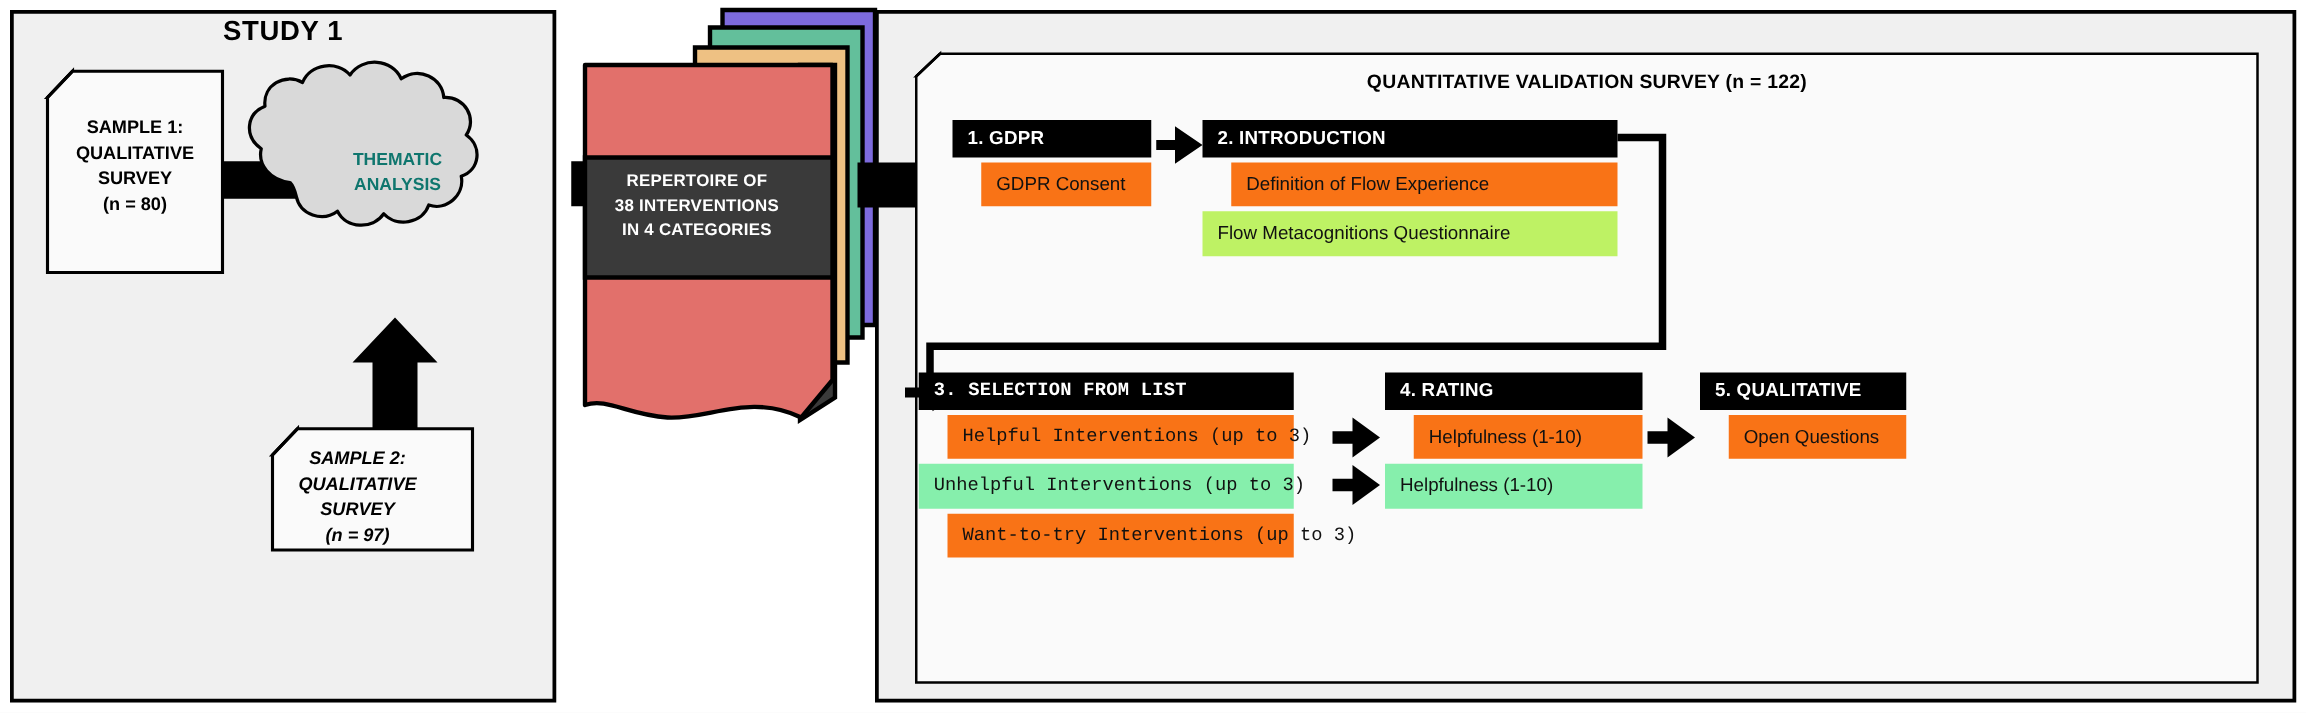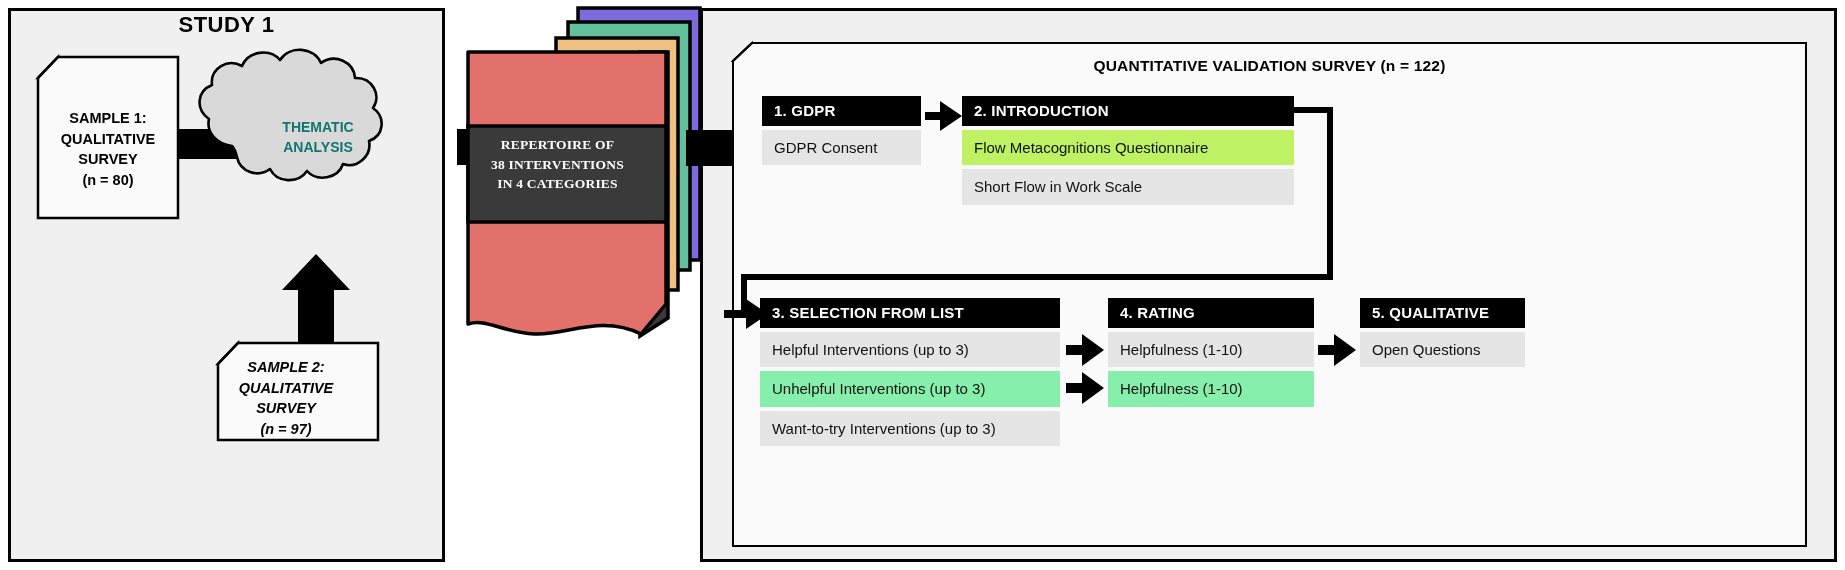--- a/index.html
+++ b/index.html
@@ -22,35 +22,35 @@
   
   .doc-label{position:absolute;text-align:center;font-size:14.5px;font-weight:bold;
     line-height:1.42;color:#000;}
 
   
   #cloud-label{position:absolute;left:228px;top:117px;width:180px;text-align:center;
     font-size:14px;font-weight:bold;line-height:1.45;color:#0f766e;}
 
   
   #rep-label{position:absolute;left:470px;top:135px;width:175px;text-align:center;
-    font-size:13.5px;font-weight:bold;line-height:1.45;color:#fff;letter-spacing:.2px;font-family:Liberation Serif, serif;}
+    font-size:13.5px;font-weight:bold;line-height:1.45;color:#fff;letter-spacing:.2px;}
 
   
   .step{position:absolute;}
   .step-head{background:#000;color:#fff;font-size:15px;font-weight:bold;
     padding:7px 1px 8px 12px;box-sizing:border-box;letter-spacing:.2px;line-height:1;}
   .step-item{font-size:15px;color:#111;padding:9px 12px;box-sizing:border-box;
     margin-top:4px;line-height:1.15;white-space:nowrap;}
-  .it-a{background:#e5e5e5;}
+  .it-a{background:#f97316;margin-left:23px;}
   .it-b{background:#bef264;}
   .it-c{background:#86efac;}
 
   #step1{left:762px;top:96px;width:159px;}
   #step2{left:962px;top:96px;width:332px;}
-  #step3{left:760px;top:298px;width:300px;}
+  #step3{left:735px;top:298px;width:300px;font-family:Liberation Mono, monospace;}
   #step4{left:1108px;top:298px;width:206px;}
   #step5{left:1360px;top:298px;width:165px;}
 
   svg.ov{position:absolute;left:0;top:0;width:1845px;height:570px;pointer-events:none;}
 </style>
 </head>
 <body>
 
 <div class="stage">
 
@@ -139,21 +139,21 @@
     <g>
       <path d="M1066,345 L1082,345 L1082,334 L1104,350 L1082,366 L1082,355 L1066,355 Z" fill="#000"></path>
       <path d="M1066,383 L1082,383 L1082,372 L1104,388 L1082,404 L1082,393 L1066,393 Z" fill="#000"></path>
     </g>
 
     <g>
       <path d="M1318,345 L1334,345 L1334,334 L1356,350 L1334,366 L1334,355 L1318,355 Z" fill="#000"></path>
     </g>
   </svg>
 
-  <div class="doc-label" id="s1-label" style="left:38px;top:92px;width:140px;margin-top:16px;">
+  <div class="doc-label" id="s1-label" style="left:38px;top:92px;width:140px;">
     <div>SAMPLE 1:</div>
     <div>QUALITATIVE</div>
     <div>SURVEY</div>
     <div>(n = 80)</div>
   </div>
 
   <div class="doc-label" id="s2-label" style="left:206px;top:357px;width:160px;font-style:italic;">
     <div>SAMPLE 2:</div>
     <div>QUALITATIVE</div>
     <div>SURVEY</div>
@@ -172,22 +172,22 @@
   </div>
 
   <div id="survey-title">QUANTITATIVE VALIDATION SURVEY (n = 122)</div>
 
   <div class="step" id="step1">
       <div class="step-head">1. GDPR</div>
       <div class="step-item it-a">GDPR Consent</div>
     </div>
   <div class="step" id="step2">
       <div class="step-head">2. INTRODUCTION</div>
+      <div class="step-item it-a">Definition of Flow Experience</div>
       <div class="step-item it-b">Flow Metacognitions Questionnaire</div>
-      <div class="step-item it-a">Short Flow in Work Scale</div>
     </div>
   <div class="step" id="step3">
       <div class="step-head">3. SELECTION FROM LIST</div>
       <div class="step-item it-a">Helpful Interventions (up to 3)</div>
       <div class="step-item it-c">Unhelpful Interventions (up to 3)</div>
       <div class="step-item it-a">Want-to-try Interventions (up to 3)</div>
     </div>
   <div class="step" id="step4">
       <div class="step-head">4. RATING</div>
       <div class="step-item it-a">Helpfulness (1-10)</div>

